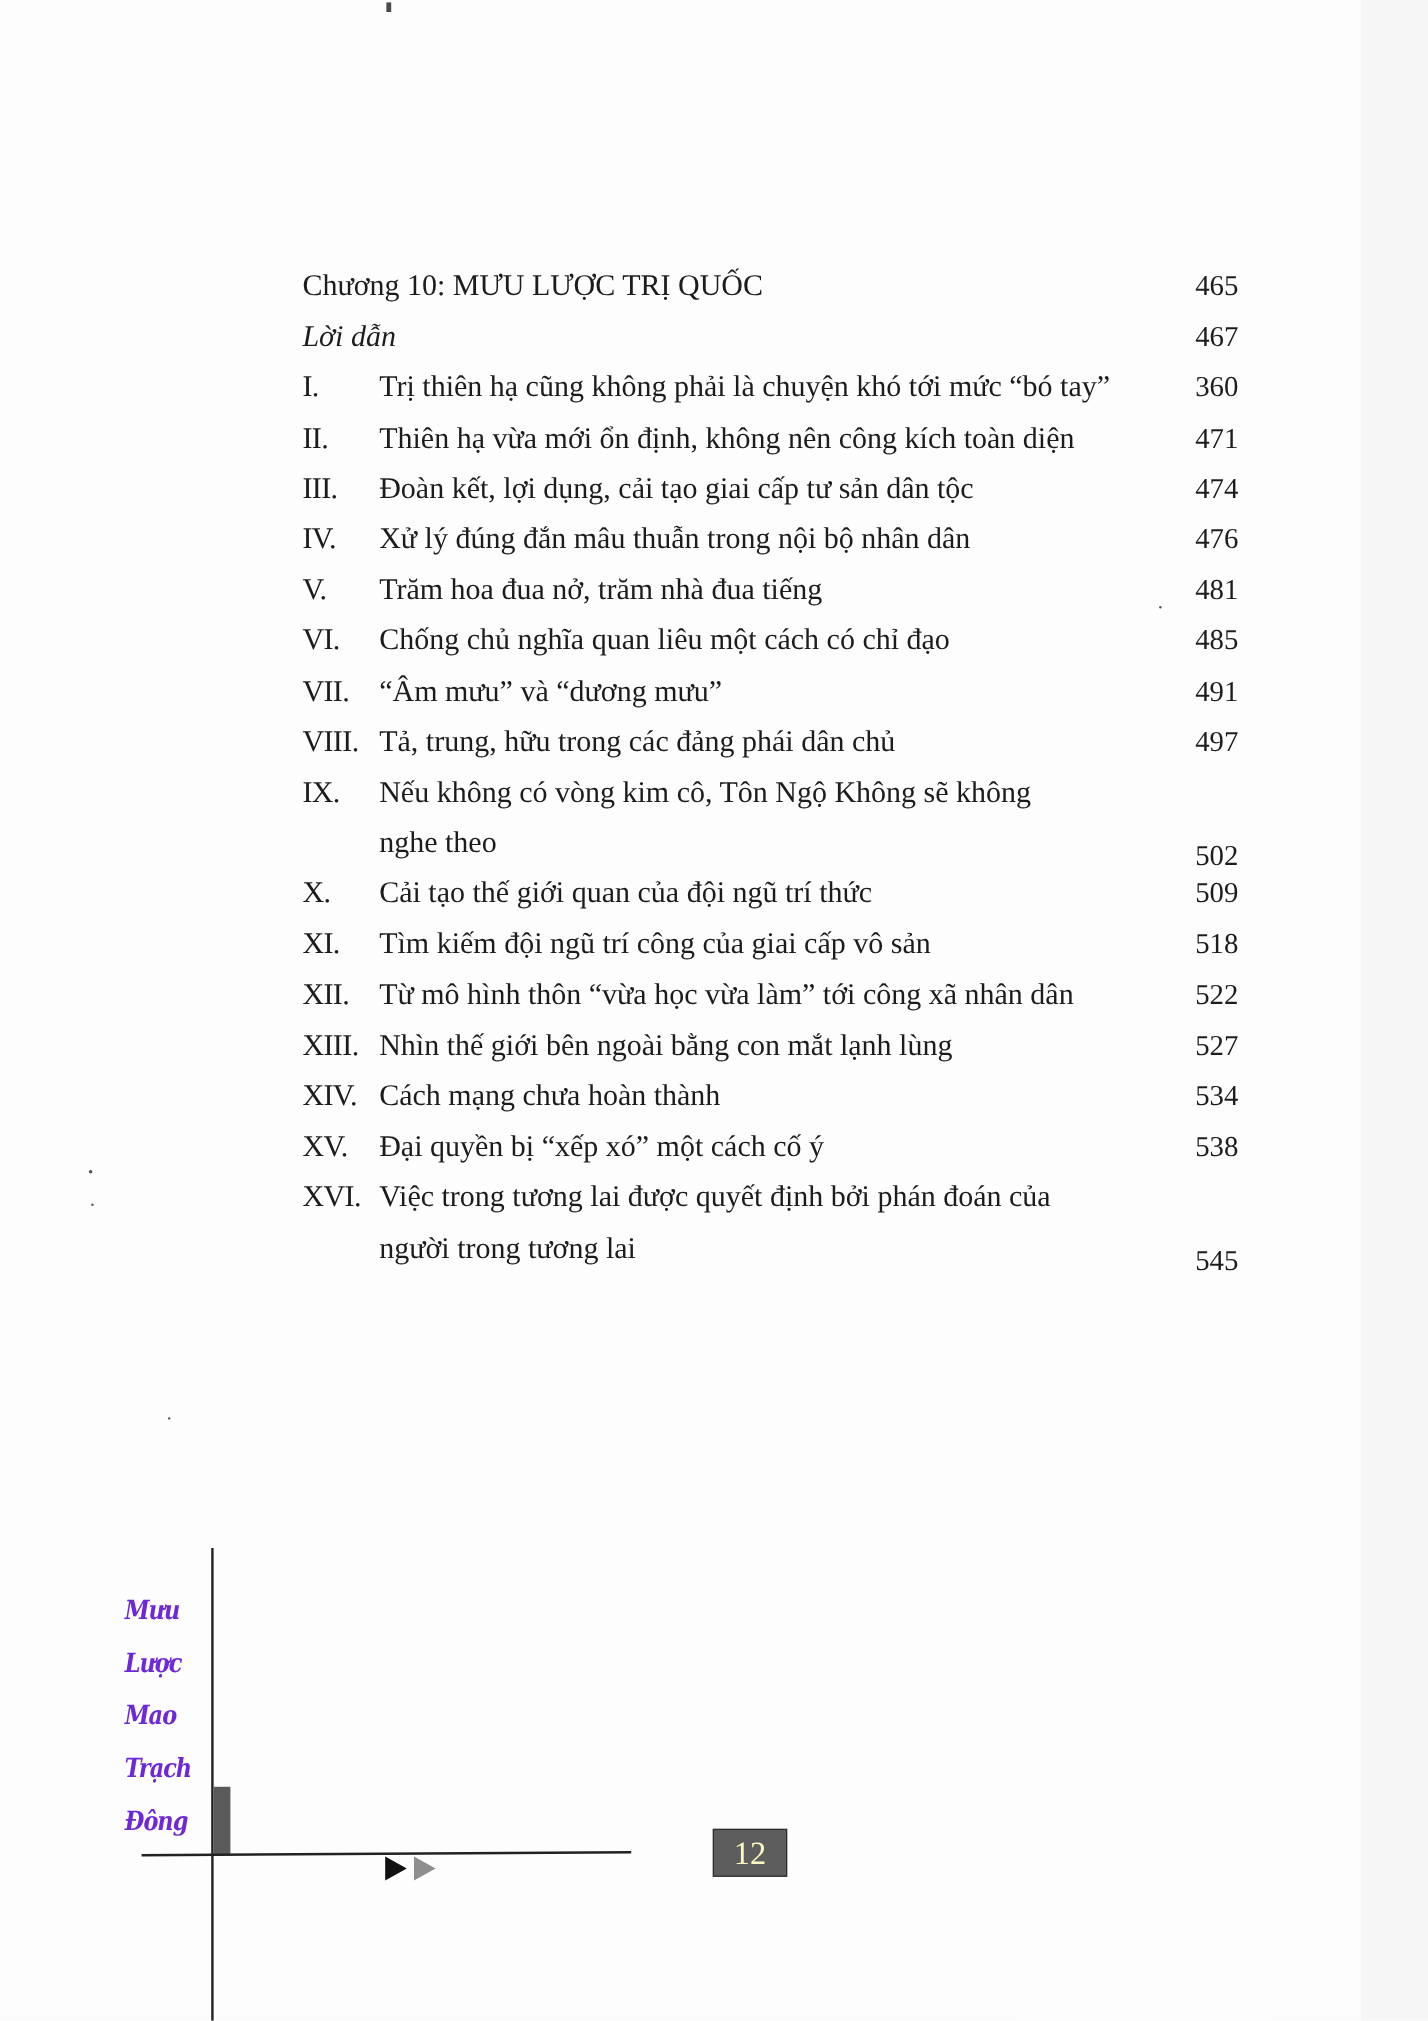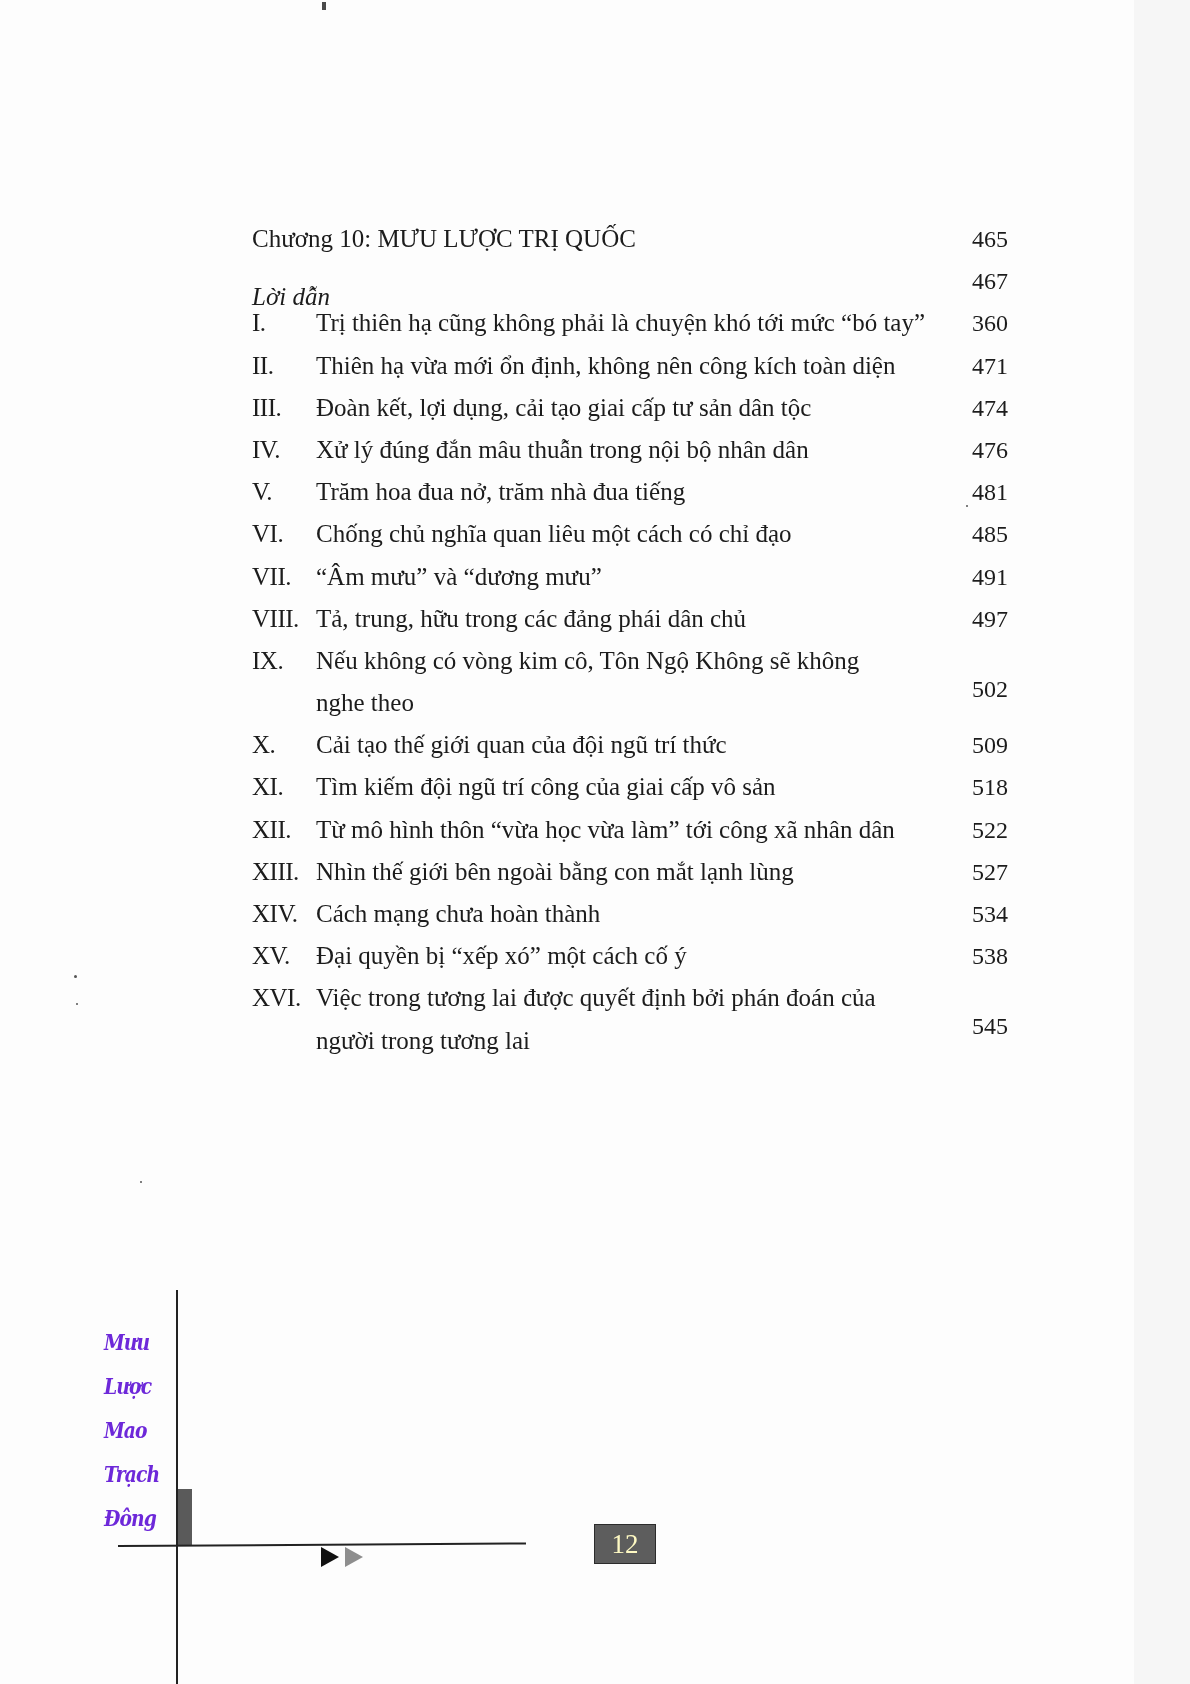--- a/index.html
+++ b/index.html
@@ -58,28 +58,29 @@
     .toc-title {
       flex: 1 1 auto;
       white-space: normal;
       padding-right: 12px;
       max-width: 620px;
     }
     .toc-page {
       position: absolute;
       right: 0;
       width: 60px;
+      text-align: right;
       font-size: 24px;
     }
-    .toc-row.tall .toc-page { top: 28px; }
+    .toc-row.tall .toc-page { top: 53px; }
     .chapter .toc-title {
       font-size: 25px;
       padding-left: 0;
     }
-    .intro .toc-title { font-style: italic; margin-top: 16px; }
+    .intro .toc-title { font-style: italic; }
     .stray-dot {
       position: absolute;
       width: 3px; height: 3px;
       border-radius: 50%;
       background: #555;
     }
     
     .vline {
       position: absolute;
       left: 176px; top: 1290px;

